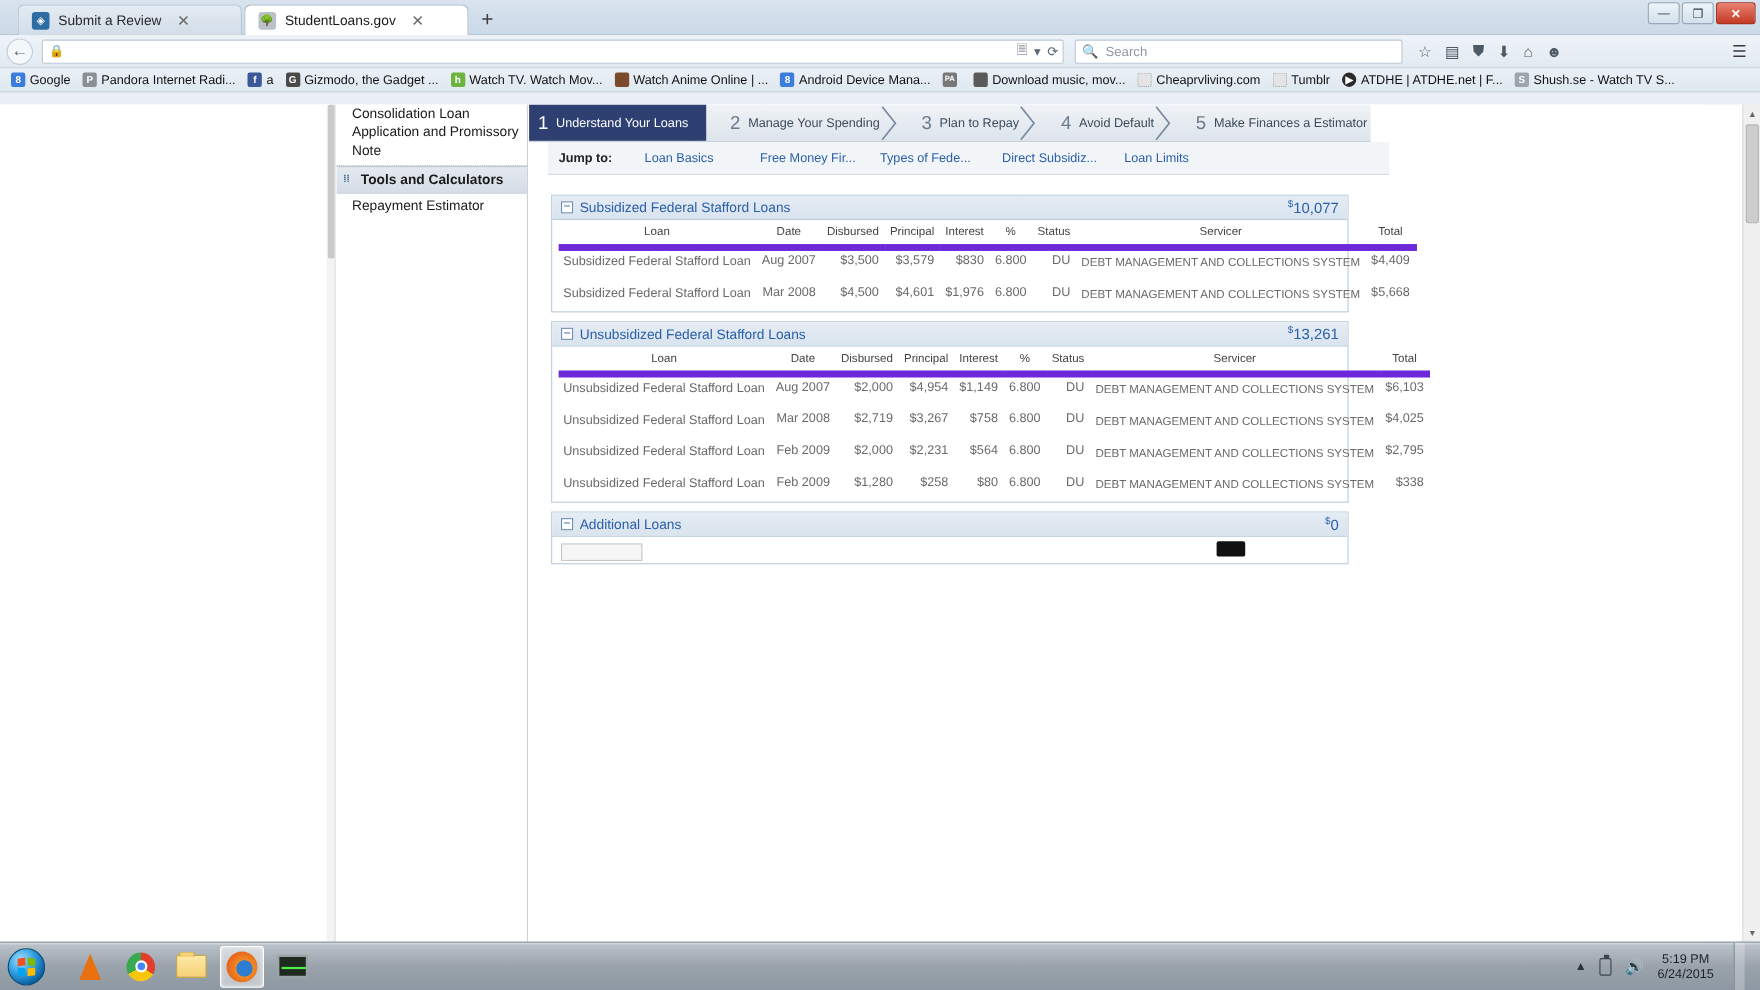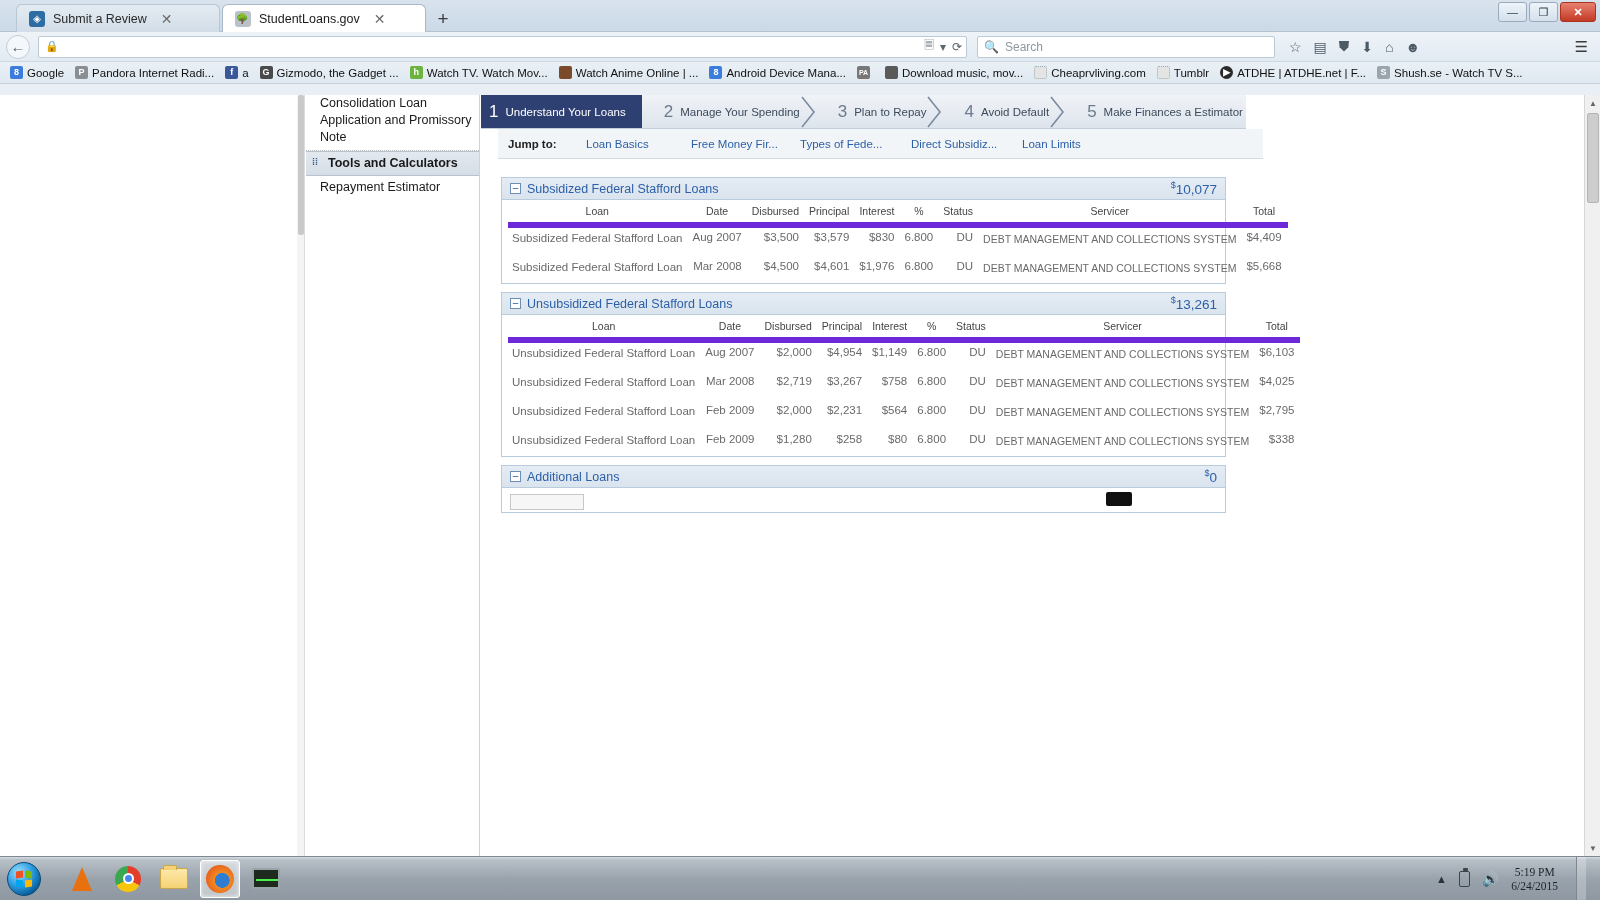--- a/index.html
+++ b/index.html
@@ -302,21 +302,21 @@
   .tbicons { display:flex; align-items:center; gap:6px; margin-left:16px; }
   .tbitem {
     width:40px;height:38px;display:flex;align-items:center;justify-content:center;
     border-radius:3px;
   }
   .tbitem.active { background:rgba(255,255,255,0.45); border:1px solid #ffffff; box-shadow:inset 0 0 4px rgba(255,255,255,.7); }
   .tray {
     margin-left:auto; display:flex; align-items:center; gap:12px;
     padding-right:14px; color:#2b3138; font-size:11px;
   }
-  .clock { text-align:center; line-height:14px; color:#1c2228; font-size:11.5px;font-family:Liberation Serif, serif; }
+  .clock { text-align:center; line-height:14px; color:#1c2228; font-size:11.5px; }
   .showdesktop { width:10px; height:44px; background:rgba(255,255,255,.25); border-left:1px solid #7d8892; margin-left:6px; }
 
   
   .vlc-cone {
     width:0;height:0;border-left:10px solid transparent;border-right:10px solid transparent;
     border-bottom:24px solid #e8700f;
   }
   .chrome {
     width:26px;height:26px;border-radius:50%;
     background:conic-gradient(#e33e2b 0deg 120deg,#f7c60b 120deg 240deg,#39a851 240deg 360deg);

